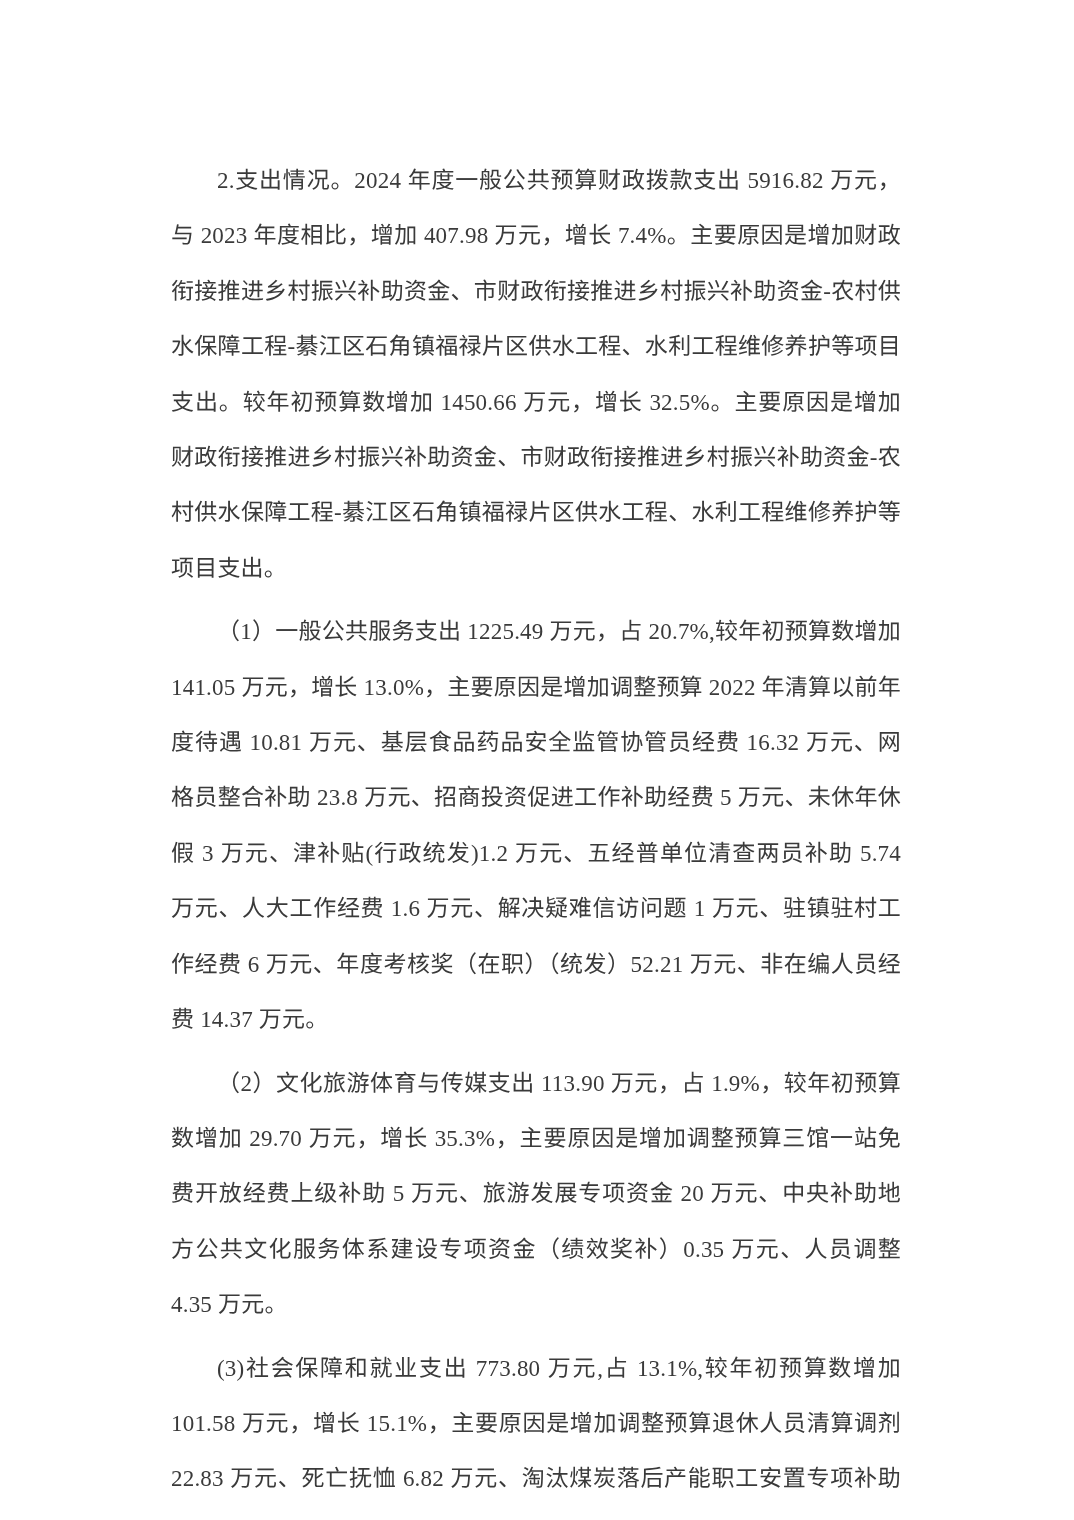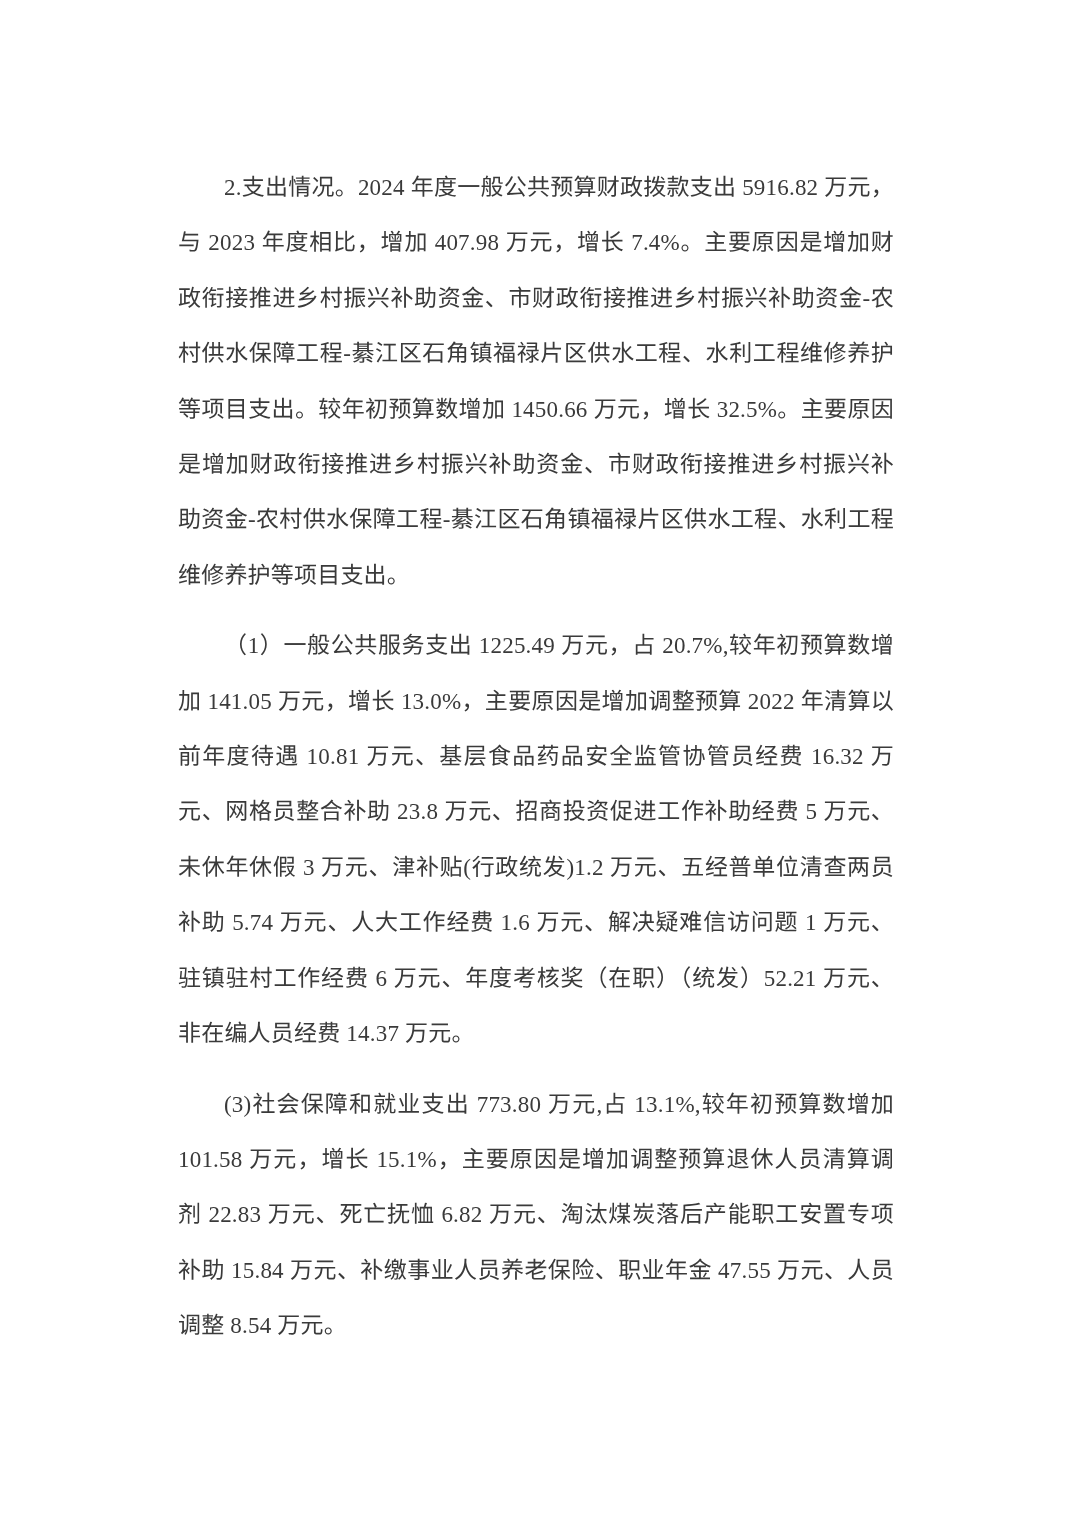--- a/index.html
+++ b/index.html
@@ -15,35 +15,36 @@
     overflow: hidden;
   }
   .content {
     position: absolute;
     top: 0;
     left: 163px;
     width: 746px;
     padding-top: 145px;
   }
   .para {
-    margin: 15px;
+    margin: 8px;
     padding: 0;
     font-family: "Liberation Serif", "DejaVu Serif", serif;
     font-size: 23px;
     line-height: 55.4px;
     color: #3a3a3a;
     text-align: justify;
     text-justify: inter-ideograph;
     text-indent: 2em;
     letter-spacing: 0.2px;
     word-break: normal;
   }
 </style>
 </head>
 <body>
 
 <div class="page">
   <main class="content">
     <p class="para">2.支出情况。2024 年度一般公共预算财政拨款支出 5916.82 万元，与 2023 年度相比，增加 407.98 万元，增长 7.4%。主要原因是增加财政衔接推进乡村振兴补助资金、市财政衔接推进乡村振兴补助资金-农村供水保障工程-綦江区石角镇福禄片区供水工程、水利工程维修养护等项目支出。较年初预算数增加 1450.66 万元，增长 32.5%。主要原因是增加财政衔接推进乡村振兴补助资金、市财政衔接推进乡村振兴补助资金-农村供水保障工程-綦江区石角镇福禄片区供水工程、水利工程维修养护等项目支出。</p>
     <p class="para">（1）一般公共服务支出 1225.49 万元，占 20.7%,较年初预算数增加 141.05 万元，增长 13.0%，主要原因是增加调整预算 2022 年清算以前年度待遇 10.81 万元、基层食品药品安全监管协管员经费 16.32 万元、网格员整合补助 23.8 万元、招商投资促进工作补助经费 5 万元、未休年休假 3 万元、津补贴(行政统发)1.2 万元、五经普单位清查两员补助 5.74 万元、人大工作经费 1.6 万元、解决疑难信访问题 1 万元、驻镇驻村工作经费 6 万元、年度考核奖（在职）（统发）52.21 万元、非在编人员经费 14.37 万元。</p>
+    <p class="para">（2）文化旅游体育与传媒支出 113.90 万元，占 1.9%，较年初预算数增加 29.70 万元，增长 35.3%，主要原因是增加调整预算三馆一站免费开放经费上级补助 5 万元、旅游发展专项资金 20 万元、中央补助地方公共文化服务体系建设专项资金（绩效奖补）0.35 万元、人员调整 4.35 万元。</p>
     <p class="para">(3)社会保障和就业支出 773.80 万元,占 13.1%,较年初预算数增加 101.58 万元，增长 15.1%，主要原因是增加调整预算退休人员清算调剂 22.83 万元、死亡抚恤 6.82 万元、淘汰煤炭落后产能职工安置专项补助 15.84 万元、补缴事业人员养老保险、职业年金 47.55 万元、人员调整 8.54 万元。</p>
   </main>
 </div>
 
 </body></html>

